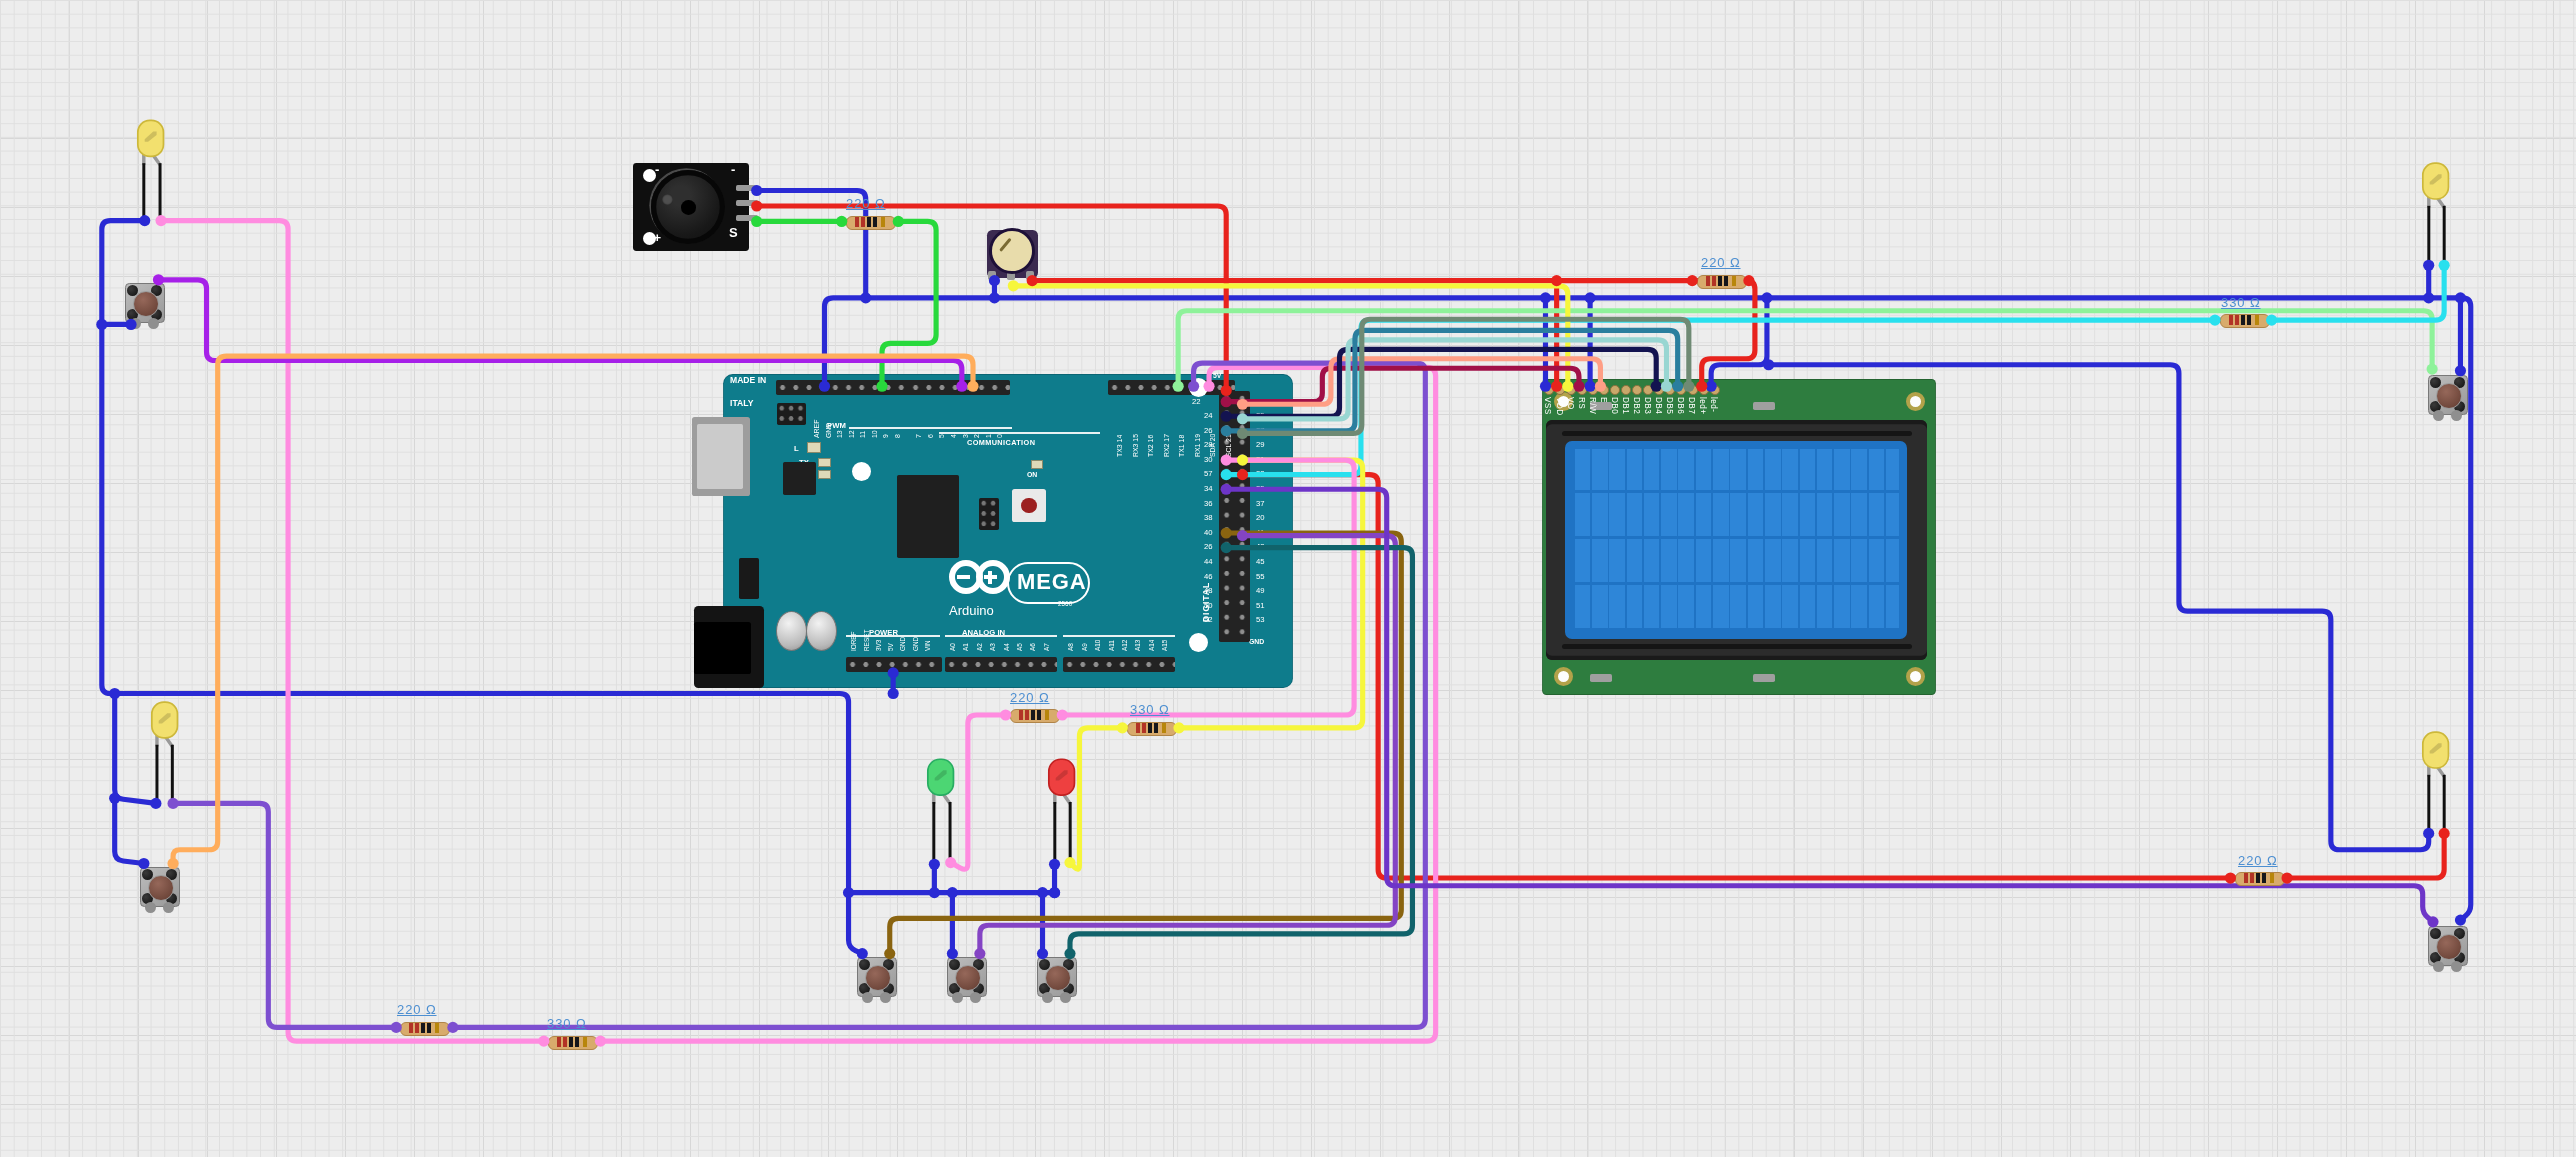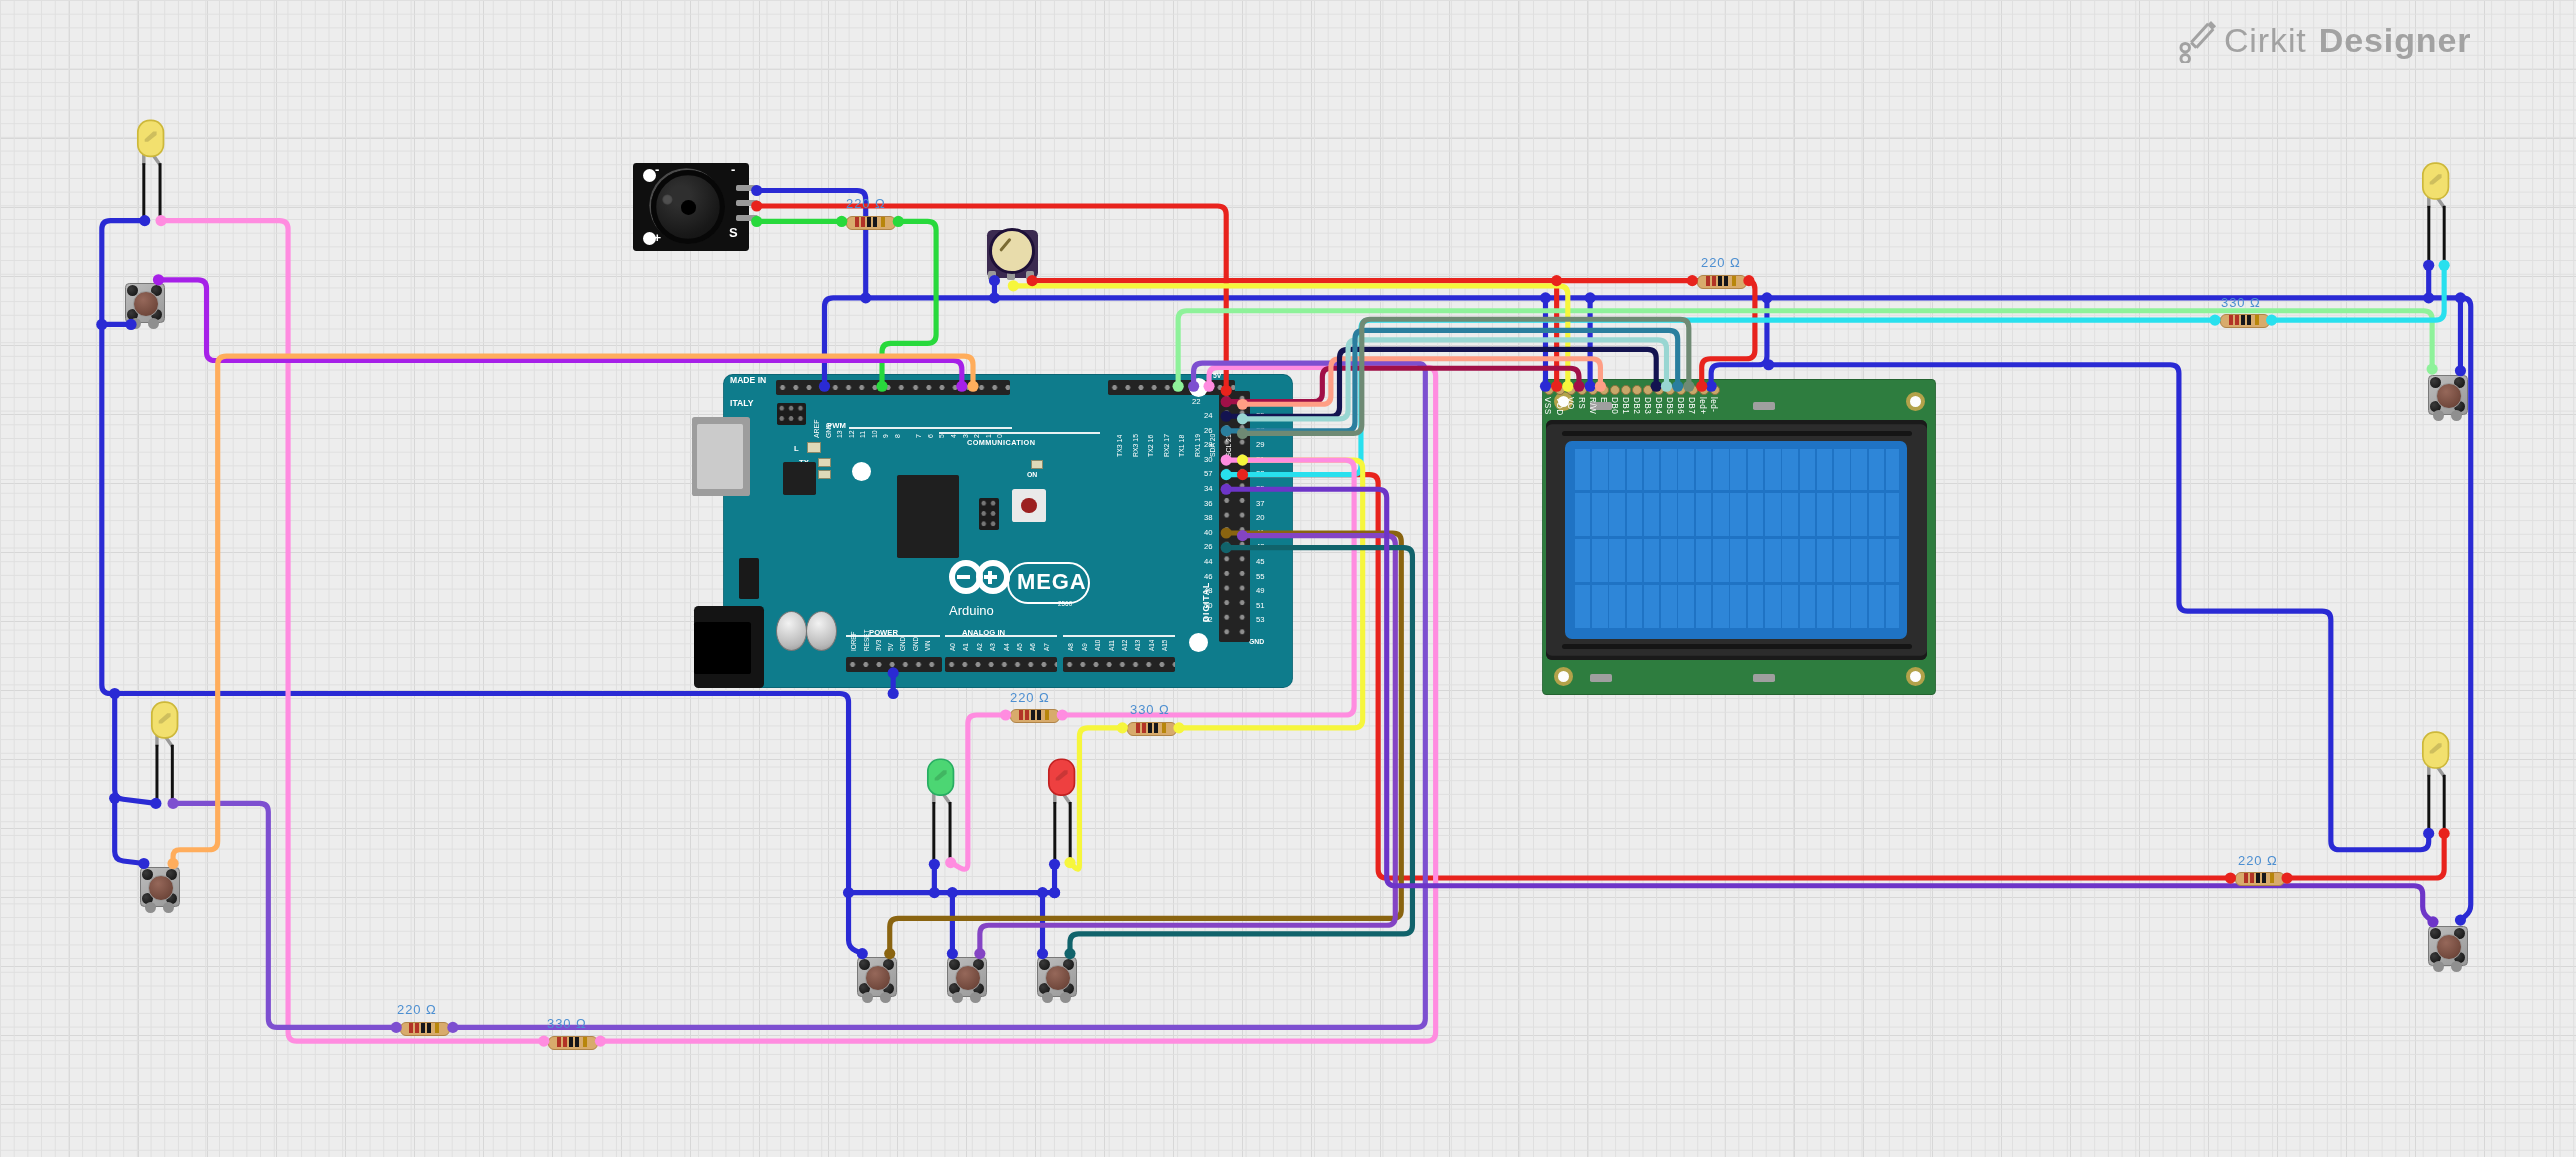--- a/index.html
+++ b/index.html
@@ -59,21 +59,21 @@
   .pot .ptr{position:absolute;width:3.4px;height:15.5px;background:#7a6b33;border-radius:1.7px;transform:rotate(40deg);}
   .pot .pleg{position:absolute;width:7.7px;height:8.6px;background:#9a9a9a;border-radius:1.7px;}
   
   .btn{position:absolute;width:38px;height:38px;border-radius:4.3px;background:linear-gradient(145deg,#bdbdbd,#989898);border:0.9px solid #787878;}
   .btn .bpin{position:absolute;width:11px;height:11px;border-radius:50%;background:radial-gradient(circle at 35% 35%,#3a3a3a,#0f0f0f);}
   .btn .bleg{position:absolute;width:11px;height:11px;border-radius:50%;background:#8f8f8f;}
   .btn .bcap{position:absolute;left:6.9px;top:6.9px;width:24px;height:24px;border-radius:50%;background:radial-gradient(circle at 38% 32%,#96685a,#6e463a 75%);border:1.7px solid #9b9b9b;}
   
   .res{position:absolute;width:48px;height:12px;background:#d8ab6c;border:0.9px solid #b08448;border-radius:6px;}
   .res i{position:absolute;top:0;width:4.3px;height:10.3px;}
-  .rlabel{position:absolute;color:#4d8fd1;font-size:13px;letter-spacing:0.9px;white-space:pre;}
+  .rlabel{position:absolute;color:#4d8fd1;font-size:13px;letter-spacing:0.9px;white-space:pre;text-decoration:underline;}
   
   
   #brand{position:absolute;left:2179px;top:17px;display:flex;align-items:center;color:#a2a2a2;}
   #brand .lt{font-size:34px;font-weight:400;letter-spacing:0.9px;margin-left:6.9px;}
   #brand .bd{font-size:34px;font-weight:700;margin-left:12px;letter-spacing:0.9px;}
 </style>
 </head>
 <body>
 
 <div id="canvas">
@@ -608,25 +608,14 @@
   <div id="labels" class="abs">
       <span class="rlabel" style="left: 846px; top: 196px;">220 Ω</span>
       <span class="rlabel" style="left: 1701px; top: 255px;">220 Ω</span>
       <span class="rlabel" style="left: 2221px; top: 295px;">330 Ω</span>
       <span class="rlabel" style="left: 1010px; top: 690px;">220 Ω</span>
       <span class="rlabel" style="left: 1130px; top: 702px;">330 Ω</span>
       <span class="rlabel" style="left: 397px; top: 1002px;">220 Ω</span>
       <span class="rlabel" style="left: 547px; top: 1016px;">330 Ω</span>
       <span class="rlabel" style="left: 2238px; top: 853px;">220 Ω</span>
     </div>
-  <div id="brand">
-    <svg width="38" height="46" viewBox="0 0 44 54">
-      <g stroke="#a2a2a2" stroke-width="3.5" fill="none">
-        <circle cx="7" cy="36" r="5"></circle>
-          <circle cx="7" cy="49" r="5"></circle>
-        <path d="M14 30 L34 8 M20 36 L40 14 M14 30 L20 36 M34 8 L40 14 M36 6 L42 12"></path>
-      </g>
-    </svg>
-    <span class="lt">Cirkit</span>
-    <span class="bd">Designer</span>
-  </div>
 </div>
 
 
 </body></html>

